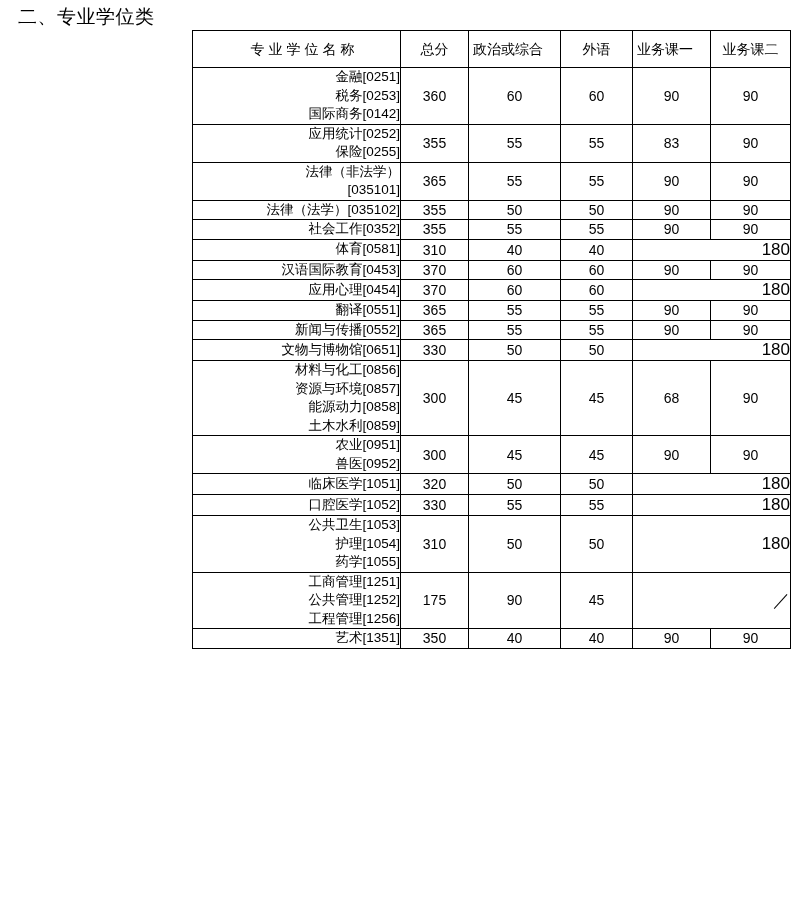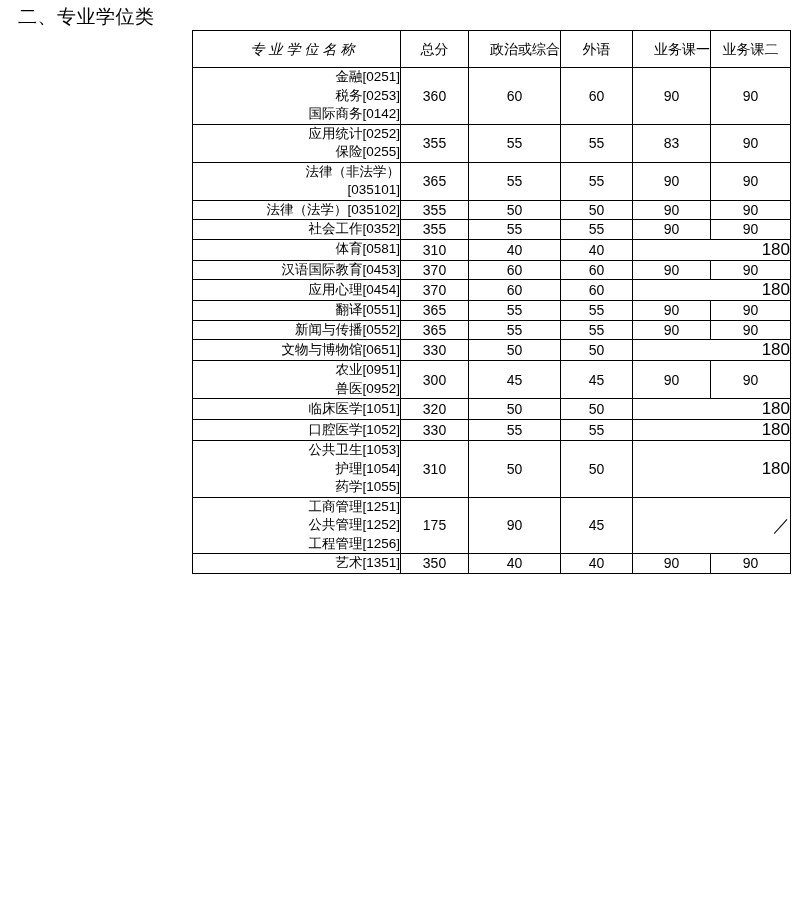--- a/index.html
+++ b/index.html
@@ -59,25 +59,24 @@
     text-align: center;
     font-weight: normal;
     height: 36px;
     line-height: 17px;
     padding: 2px 3px;
     font-size: 14px;
   }
   thead th.name-h {
     letter-spacing: 4px;
     padding-left: 16px;
-    font-style: italic;
   }
   thead th.wrap-h {
-    text-align: right;
-    padding-left: 20px;
+    text-align: left;
+    padding-left: 4px;
   }
   td.name {
     text-align: right;
     padding: 5px 4px 5px 9px;
     line-height: 18.5px;
     font-size: 13.5px;
   }
   td.num {
     text-align: center;
     font-size: 14px;
@@ -225,20 +224,33 @@
             <td class="name">
               <span class="nm-line">文物与博物馆[0651]</span>
             </td>
             <td class="num">330</td>
             <td class="num">50</td>
             <td class="num">50</td>
             <td class="span2" colspan="2">180</td>
           </tr>
           <tr>
             <td class="name">
+              <span class="nm-line">材料与化工[0856]</span>
+              <span class="nm-line">资源与环境[0857]</span>
+              <span class="nm-line">能源动力[0858]</span>
+              <span class="nm-line">土木水利[0859]</span>
+            </td>
+            <td class="num">300</td>
+            <td class="num">45</td>
+            <td class="num">45</td>
+            <td class="num">68</td>
+            <td class="num">90</td>
+          </tr>
+          <tr>
+            <td class="name">
               <span class="nm-line">农业[0951]</span>
               <span class="nm-line">兽医[0952]</span>
             </td>
             <td class="num">300</td>
             <td class="num">45</td>
             <td class="num">45</td>
             <td class="num">90</td>
             <td class="num">90</td>
           </tr>
           <tr>

